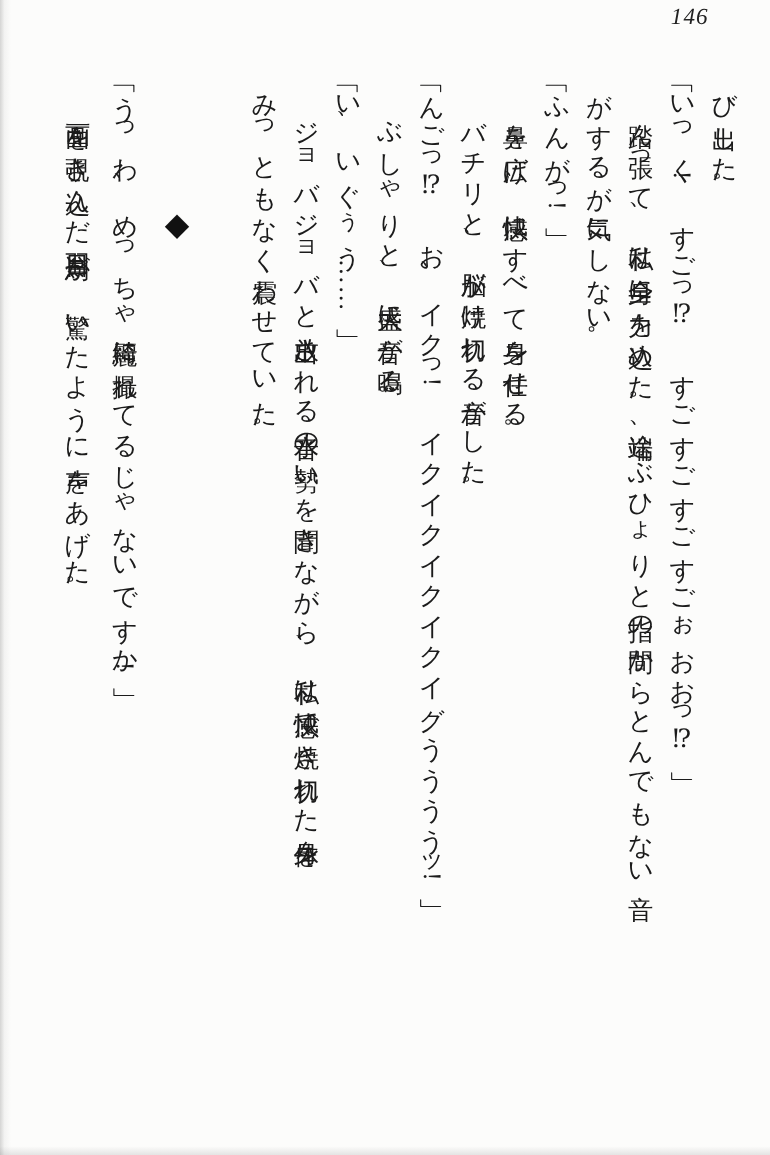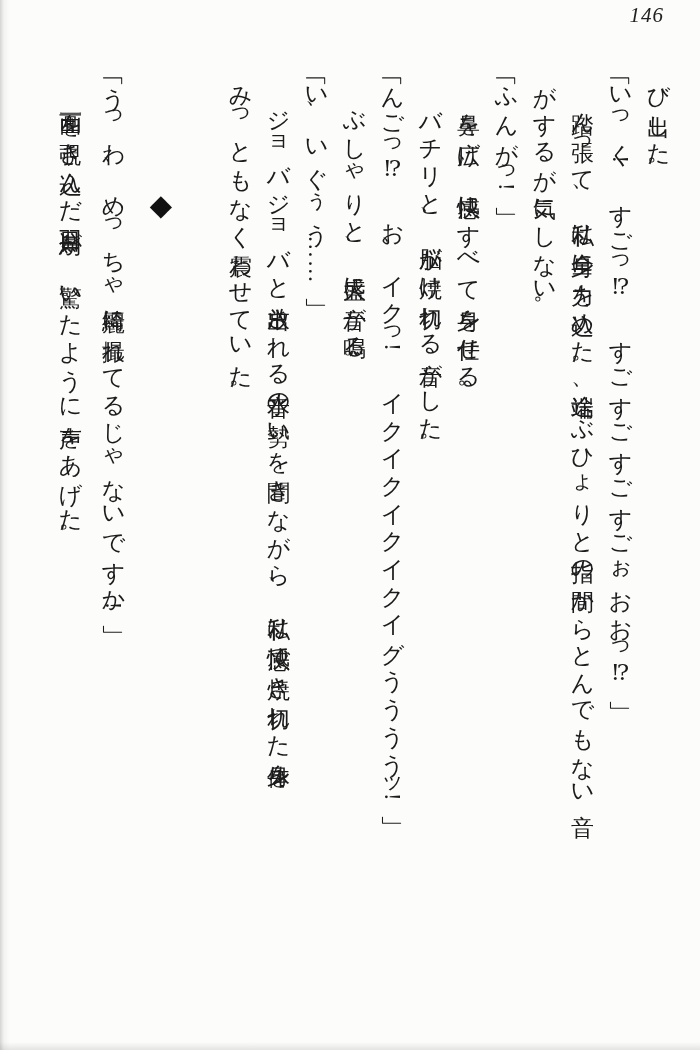--- a/index.html
+++ b/index.html
@@ -26,21 +26,21 @@
     pointer-events: none;
     background:
       linear-gradient(to right, rgba(110,110,110,0.28) 0px, rgba(160,160,160,0.10) 4px, rgba(0,0,0,0) 10px),
       linear-gradient(to top, rgba(120,120,120,0.18) 0px, rgba(0,0,0,0) 8px);
   }
   .page-number {
     position: absolute;
     top: 3px;
     left: 590px;
     width: 74px;
-    text-align: right;
+    text-align: center;
     font-size: 21px;
     font-style: italic;
     letter-spacing: 1px;
     color: #222;
   }
   .text-area {
     position: absolute;
     inset: 0;
   }
   .column {

